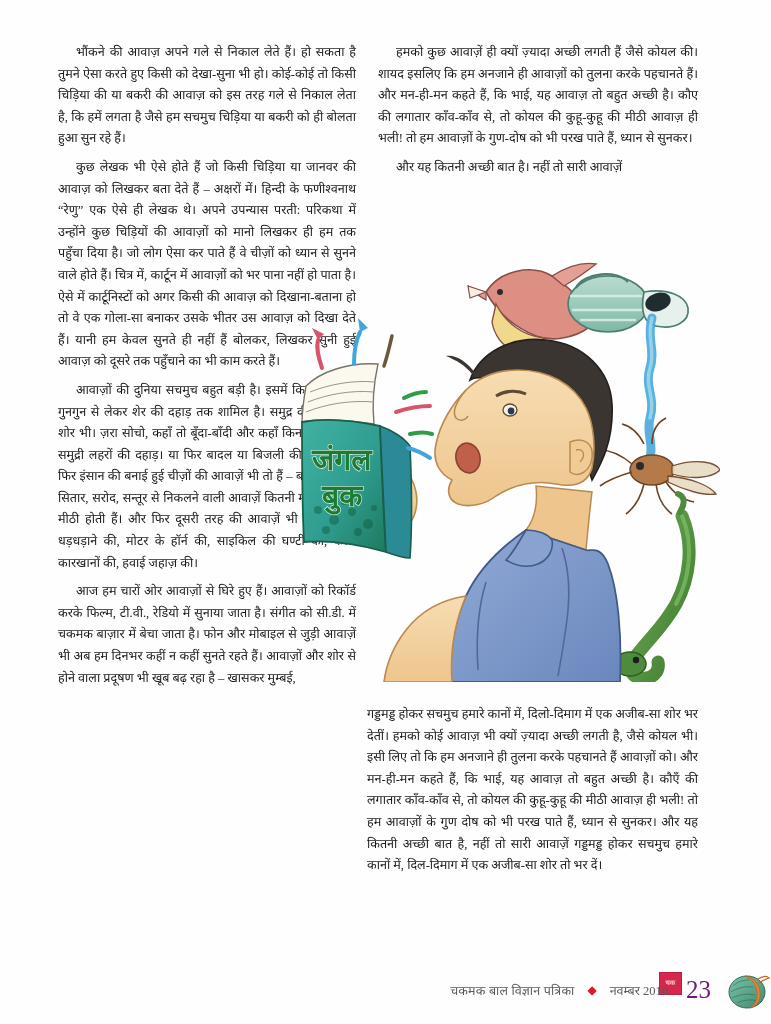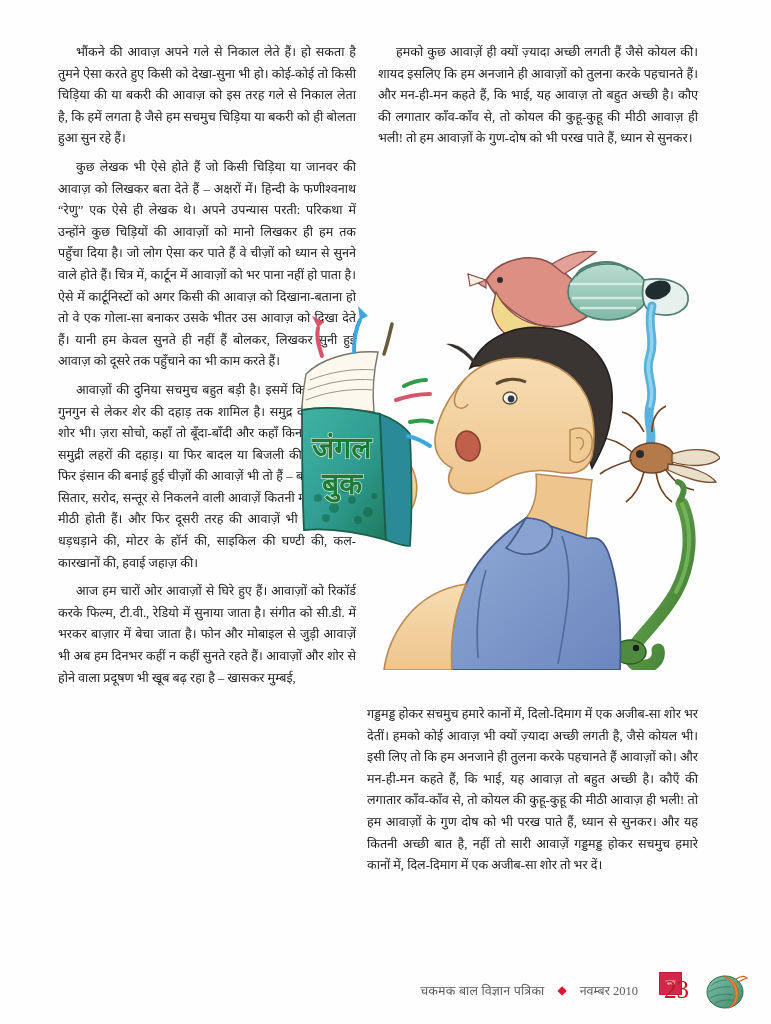--- a/index.html
+++ b/index.html
@@ -14,21 +14,21 @@
   .col{position:absolute;font-size:12.6px;line-height:21.6px;text-align:justify;}
   .col.left{left:58px;top:42px;width:298px;font-family:Liberation Serif, serif;}
   .col.right-top{left:378px;top:42px;width:320px;}
   .col.right-bottom{left:367px;top:704px;width:331px;}
 
   .col p{margin:0 0 0 0;text-indent:18px;}
   .col p + p{margin-top:7px;}
   .col p.noindent{text-indent:0;}
 
   
-  .art{position:absolute;left:300px;top:240px;width:420px;height:430px;}
+  .art{position:absolute;left:300px;top:252px;width:420px;height:430px;}
   .art svg{display:block;width:100%;height:100%;}
 
   .caption{
     position:absolute;left:285px;top:672px;width:240px;
     font-size:12px;line-height:16px;
     font-family:"Liberation Serif","DejaVu Serif",serif;color:#1a1a1a;
   }
 
   
   .endmark{
@@ -37,49 +37,50 @@
     display:flex;align-items:center;justify-content:center;
     color:#ffffff;font-size:7px;line-height:7px;text-align:center;
     font-family:"Liberation Serif","DejaVu Serif",serif;
     margin-top:43px;
   }
 
   
   .footer{
     position:absolute;left:0;top:968px;width:771px;height:44px;
     display:flex;align-items:center;justify-content:flex-end;
-    padding-right:22px;box-sizing:border-box;gap:10px;
+    box-sizing:border-box;gap:10px;
   }
   .footer-journal{
     font-size:12.5px;color:#5a5a5a;letter-spacing:.2px;
     font-family:"Liberation Serif","DejaVu Serif",serif;
   }
   .footer-diamond{color:#e0162b;font-size:12px;line-height:12px;margin:0 3px;}
   .footer-date{font-size:12.5px;color:#5a5a5a;font-family:Liberation Serif, serif;}
   .footer-pageno{
-    font-size:25px;color:#b91c1c;margin-left:16px;margin-right:4px;
+    font-size:25px;color:#701a75;margin-left:8px;margin-right:4px;
     font-family:"Liberation Serif","DejaVu Serif",serif;
   }
   .footer-logo{width:46px;height:40px;}
   .footer-logo svg{display:block;width:100%;height:100%;}
 </style>
 </head>
 <body>
 
 <div class="page">
 
   <div class="col left">
     <p>भौंकने की आवाज़ अपने गले से निकाल लेते हैं। हो सकता है तुमने ऐसा करते हुए किसी को देखा-सुना भी हो। कोई-कोई तो किसी चिड़िया की या बकरी की आवाज़ को इस तरह गले से निकाल लेता है, कि हमें लगता है जैसे हम सचमुच चिड़िया या बकरी को ही बोलता हुआ सुन रहे हैं।</p>
     <p>कुछ लेखक भी ऐसे होते हैं जो किसी चिड़िया या जानवर की आवाज़ को लिखकर बता देते हैं – अक्षरों में। हिन्दी के फणीश्वनाथ “रेणु” एक ऐसे ही लेखक थे। अपने उपन्यास परती: परिकथा में उन्होंने कुछ चिड़ियों की आवाज़ों को मानो लिखकर ही हम तक पहुँचा दिया है। जो लोग ऐसा कर पाते हैं वे चीज़ों को ध्यान से सुनने वाले होते हैं। चित्र में, कार्टून में आवाज़ों को भर पाना नहीं हो पाता है। ऐसे में कार्टूनिस्टों को अगर किसी की आवाज़ को दिखाना-बताना हो तो वे एक गोला-सा बनाकर उसके भीतर उस आवाज़ को दिखा देते हैं। यानी हम केवल सुनते ही नहीं हैं बोलकर, लिखकर सुनी हुई आवाज़ को दूसरे तक पहुँचाने का भी काम करते हैं।</p>
     <p>आवाज़ों की दुनिया सचमुच बहुत बड़ी है। इसमें किसी भौंरे की गुनगुन से लेकर शेर की दहाड़ तक शामिल है। समुद्र की लहरों का शोर भी। ज़रा सोचो, कहाँ तो बूँदा-बाँदी और कहाँ किनारे पर पहुँची समुद्री लहरों की दहाड़। या फिर बादल या बिजली की गरज। और फिर इंसान की बनाई हुई चीज़ों की आवाज़ें भी तो हैं – बाँसुरी, तबले, सितार, सरोद, सन्तूर से निकलने वाली आवाज़ें कितनी मधुर, कितनी मीठी होती हैं। और फिर दूसरी तरह की आवाज़ें भी हैं – ट्रेन के धड़धड़ाने की, मोटर के हॉर्न की, साइकिल की घण्टी की, कल-कारखानों की, हवाई जहाज़ की।</p>
-    <p>आज हम चारों ओर आवाज़ों से घिरे हुए हैं। आवाज़ों को रिकॉर्ड करके फिल्म, टी.वी., रेडियो में सुनाया जाता है। संगीत को सी.डी. में भरकर बाज़ार में बेचा जाता है। फोन और मोबाइल से जुड़ी आवाज़ें भी अब हम दिनभर कहीं न कहीं सुनते रहते हैं। आवाज़ों और शोर से होने वाला प्रदूषण भी खूब बढ़ रहा है – खासकर मुम्बई,</p>
+    <p>आज हम चारों ओर आवाज़ों से घिरे हुए हैं। आवाज़ों को रिकॉर्ड करके फिल्म, टी.वी., रेडियो में सुनाया जाता है। संगीत को सी.डी. में चकमक बाज़ार में बेचा जाता है। फोन और मोबाइल से जुड़ी आवाज़ें भी अब हम दिनभर कहीं न कहीं सुनते रहते हैं। आवाज़ों और शोर से होने वाला प्रदूषण भी खूब बढ़ रहा है – खासकर मुम्बई,</p>
   </div>
 
   <div class="col right-top">
     <p>हमको कुछ आवाज़ें ही क्यों ज़्यादा अच्छी लगती हैं जैसे कोयल की। शायद इसलिए कि हम अनजाने ही आवाज़ों को तुलना करके पहचानते हैं। और मन-ही-मन कहते हैं, कि भाई, यह आवाज़ तो बहुत अच्छी है। कौए की लगातार काँव-काँव से, तो कोयल की कुहू-कुहू की मीठी आवाज़ ही भली! तो हम आवाज़ों के गुण-दोष को भी परख पाते हैं, ध्यान से सुनकर।</p>
+    <p>और यह कितनी अच्छी बात है। नहीं तो सारी आवाज़ें</p>
   </div>
 
   <div class="art">
     <svg viewBox="0 0 420 430" xmlns="http://www.w3.org/2000/svg">
       <defs>
         <linearGradient id="gBook" x1="0" y1="0" x2="1" y2="1">
           <stop offset="0%" stop-color="#3fb3a3"></stop>
           <stop offset="55%" stop-color="#2f9c8f"></stop>
           <stop offset="100%" stop-color="#1e7a5e"></stop>
         </linearGradient>

